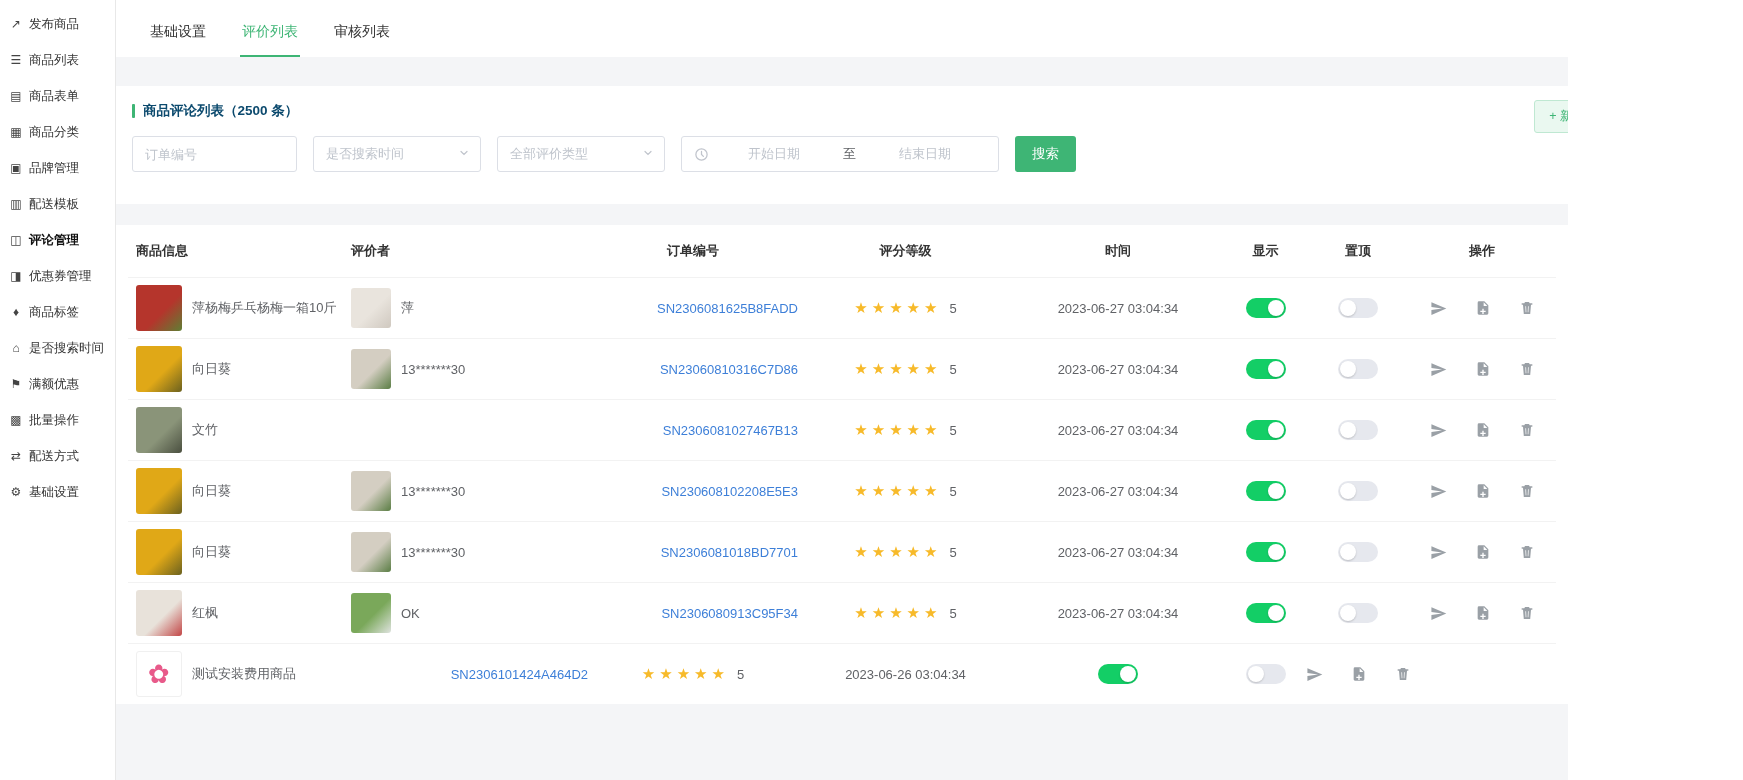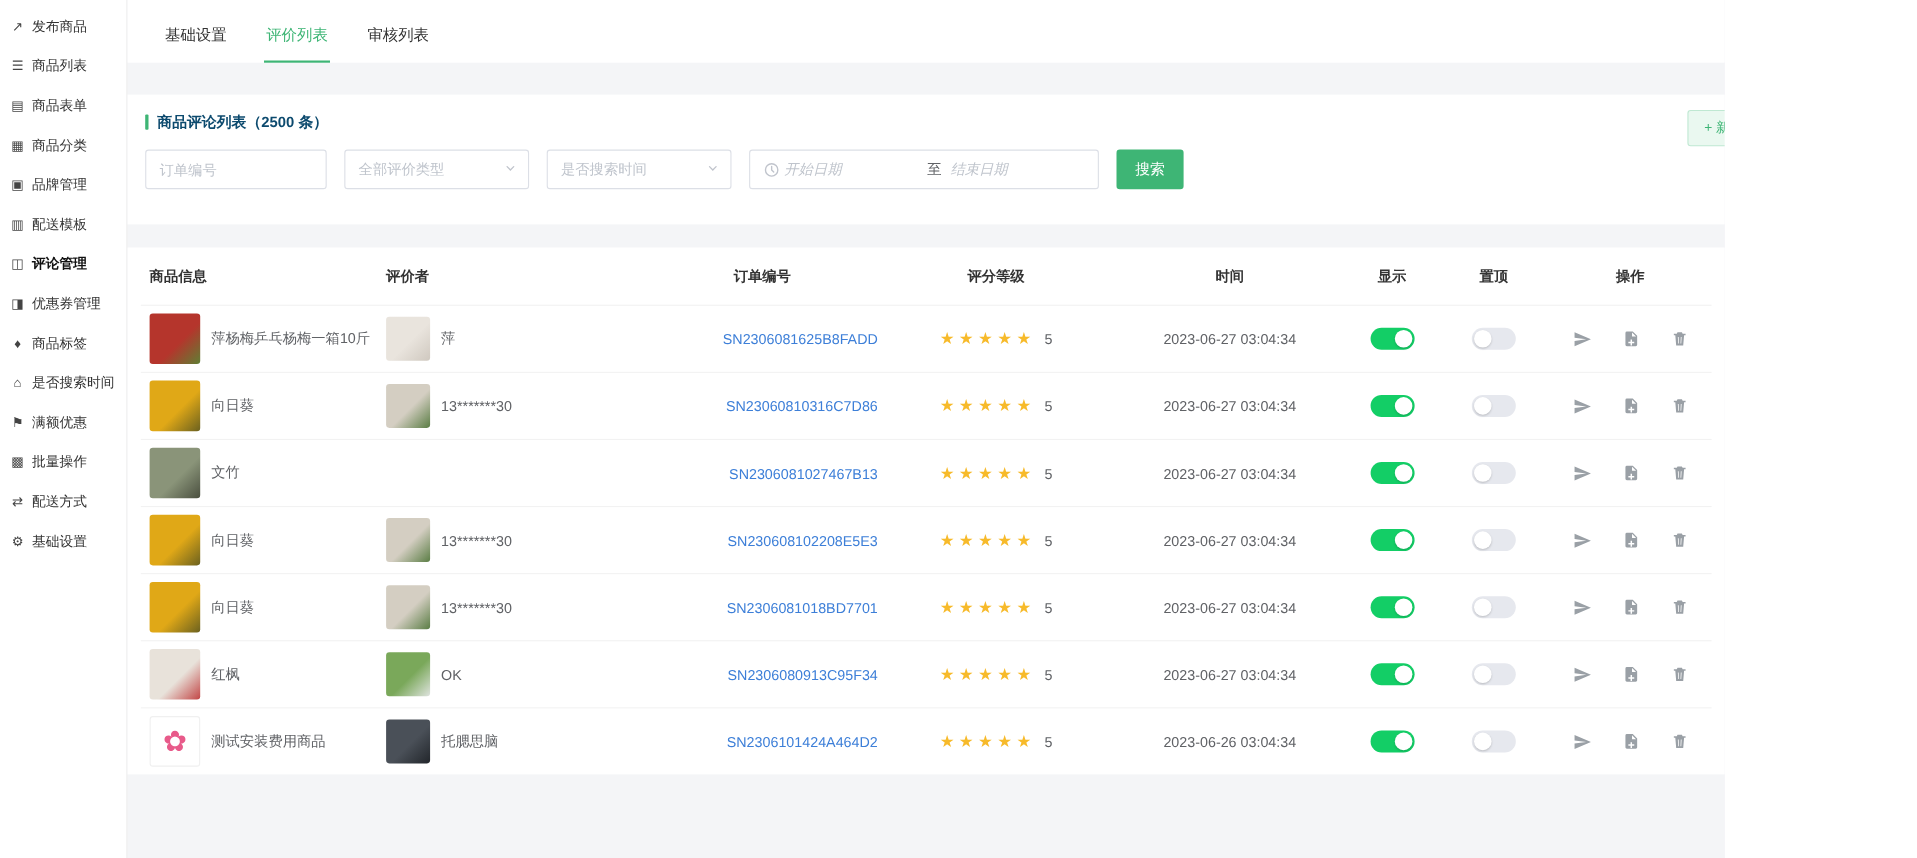--- a/index.html
+++ b/index.html
@@ -32,21 +32,21 @@
   .panel-title{font-size:13.5px;font-weight:bold;color:#0c4a6e;}
   .add-btn{position:absolute;right:-32px;top:14px;background:#eaf8f0;color:var(--accent);border:1px solid #bfe8d2;border-radius:3px;font-size:12.5px;padding:7px 14px;cursor:pointer;white-space:nowrap;}
 
   .filters{display:flex;align-items:center;gap:16px;}
   .f-input{height:36px;border:1px solid #dcdfe6;border-radius:3px;padding:0 12px;font-size:13px;color:#606266;outline:none;background:#fff;}
   .f-input::placeholder{color:#bfc4cc;}
   .f-input.w1{width:170px;}
   .f-input.w2{width:165px;}
   .f-select{height:36px;width:168px;border:1px solid #dcdfe6;border-radius:3px;display:flex;align-items:center;justify-content:space-between;padding:0 10px 0 12px;font-size:13px;color:#bfc4cc;background:#fff;cursor:pointer;}
   .f-date{height:36px;width:318px;border:1px solid #dcdfe6;border-radius:3px;display:flex;align-items:center;padding:0 12px;font-size:13px;background:#fff;cursor:pointer;gap:4px;}
-  .f-date .ph{color:#bfc4cc;flex:1;font-style:italic;}
+  .f-date .ph{color:#bfc4cc;flex:1;text-align:center;}
   .f-date .sep{color:#606266;padding:0 4px;}
   .search-btn{height:36px;padding:0 17px;background:var(--accent);color:#fff;border:none;border-radius:3px;font-size:13.5px;cursor:pointer;}
 
   
   .table-card{background:#fff;margin-top:21px;padding:0 12px;}
   .thead,.trow{display:grid;grid-template-columns:215px 245px 210px 215px 210px 85px 100px 148px;align-items:center;}
   .thead{height:52px;}
   .th{font-size:13px;font-weight:bold;color:#333;padding-left:8px;}
   .th.c3,.th.c4,.th.c5,.th.c6,.th.c7,.th.c8{text-align:center;padding-left:0;}
   .trow{height:61px;border-top:1px solid #f2f2f2;}
@@ -148,27 +148,27 @@
 
     <div class="panel">
       <div class="panel-head">
         <span class="title-bar"></span>
         <span class="panel-title">商品评论列表（2500 条）</span>
         <button class="add-btn">+ 新增</button>
       </div>
       <div class="filters">
         <input class="f-input w2" placeholder="订单编号" style="">
         <div class="f-select">
-          <span>全部评价类型</span>
+          <span>是否搜索时间</span>
           <span><svg viewBox="0 0 24 24" width="12" height="12">
                 <path d="M6 9l6 6 6-6" stroke="#c0c4cc" stroke-width="2.4" fill="none" stroke-linecap="round"></path>
               </svg></span>
         </div>
         <div class="f-select">
-          <span>是否搜索时间</span>
+          <span>全部评价类型</span>
           <span><svg viewBox="0 0 24 24" width="12" height="12">
                 <path d="M6 9l6 6 6-6" stroke="#c0c4cc" stroke-width="2.4" fill="none" stroke-linecap="round"></path>
               </svg></span>
         </div>
         <div class="f-date">
           <span style="line-height:0;"><svg viewBox="0 0 24 24" width="15" height="15">
                 <circle cx="12" cy="12" r="9" fill="none" stroke="#c0c4cc" stroke-width="2"></circle>
                 <path d="M12 7v5l3 3" stroke="#c0c4cc" stroke-width="2" fill="none" stroke-linecap="round"></path>
               </svg></span>
           <span class="ph">开始日期</span>
@@ -435,24 +435,20 @@
                     <path fill="#9aa0a6" d="M6 7h12l-1.2 14H7.2L6 7zm9-4l1 2h4v2H4V5h4l1-2h6zM9.5 9.5l.5 9h1l-.4-9H9.5zm4 0l-.4 9h1l.5-9h-1.1z"></path>
                   </svg></span>
       </button>
     </div>
   </div>
           <div class="trow">
     <div class="cell c-prod">
       <div class="p-img glyph" style="color: rgb(232, 90, 138);">✿</div>
       <span class="p-name">测试安装费用商品</span>
     </div>
-    <div class="cell c-reviewer">
-      <div class="avatar" style="background: linear-gradient(135deg, rgb(74, 80, 88) 55%, rgb(34, 38, 43));"></div>
-      <span class="r-name">托腮思脑</span>
-    </div>
     <div class="cell c-order">
       <a class="order">SN2306101424A464D2</a>
     </div>
     <div class="cell c-rating">
       <span class="stars"><span class="star">★</span><span class="star">★</span><span class="star">★</span><span class="star">★</span><span class="star">★</span></span>
       <span class="r-num">5</span>
     </div>
     <div class="cell c-time">2023-06-26 03:04:34</div>
     <div class="cell c-toggle">
       <span class="toggle t-show on"></span>

